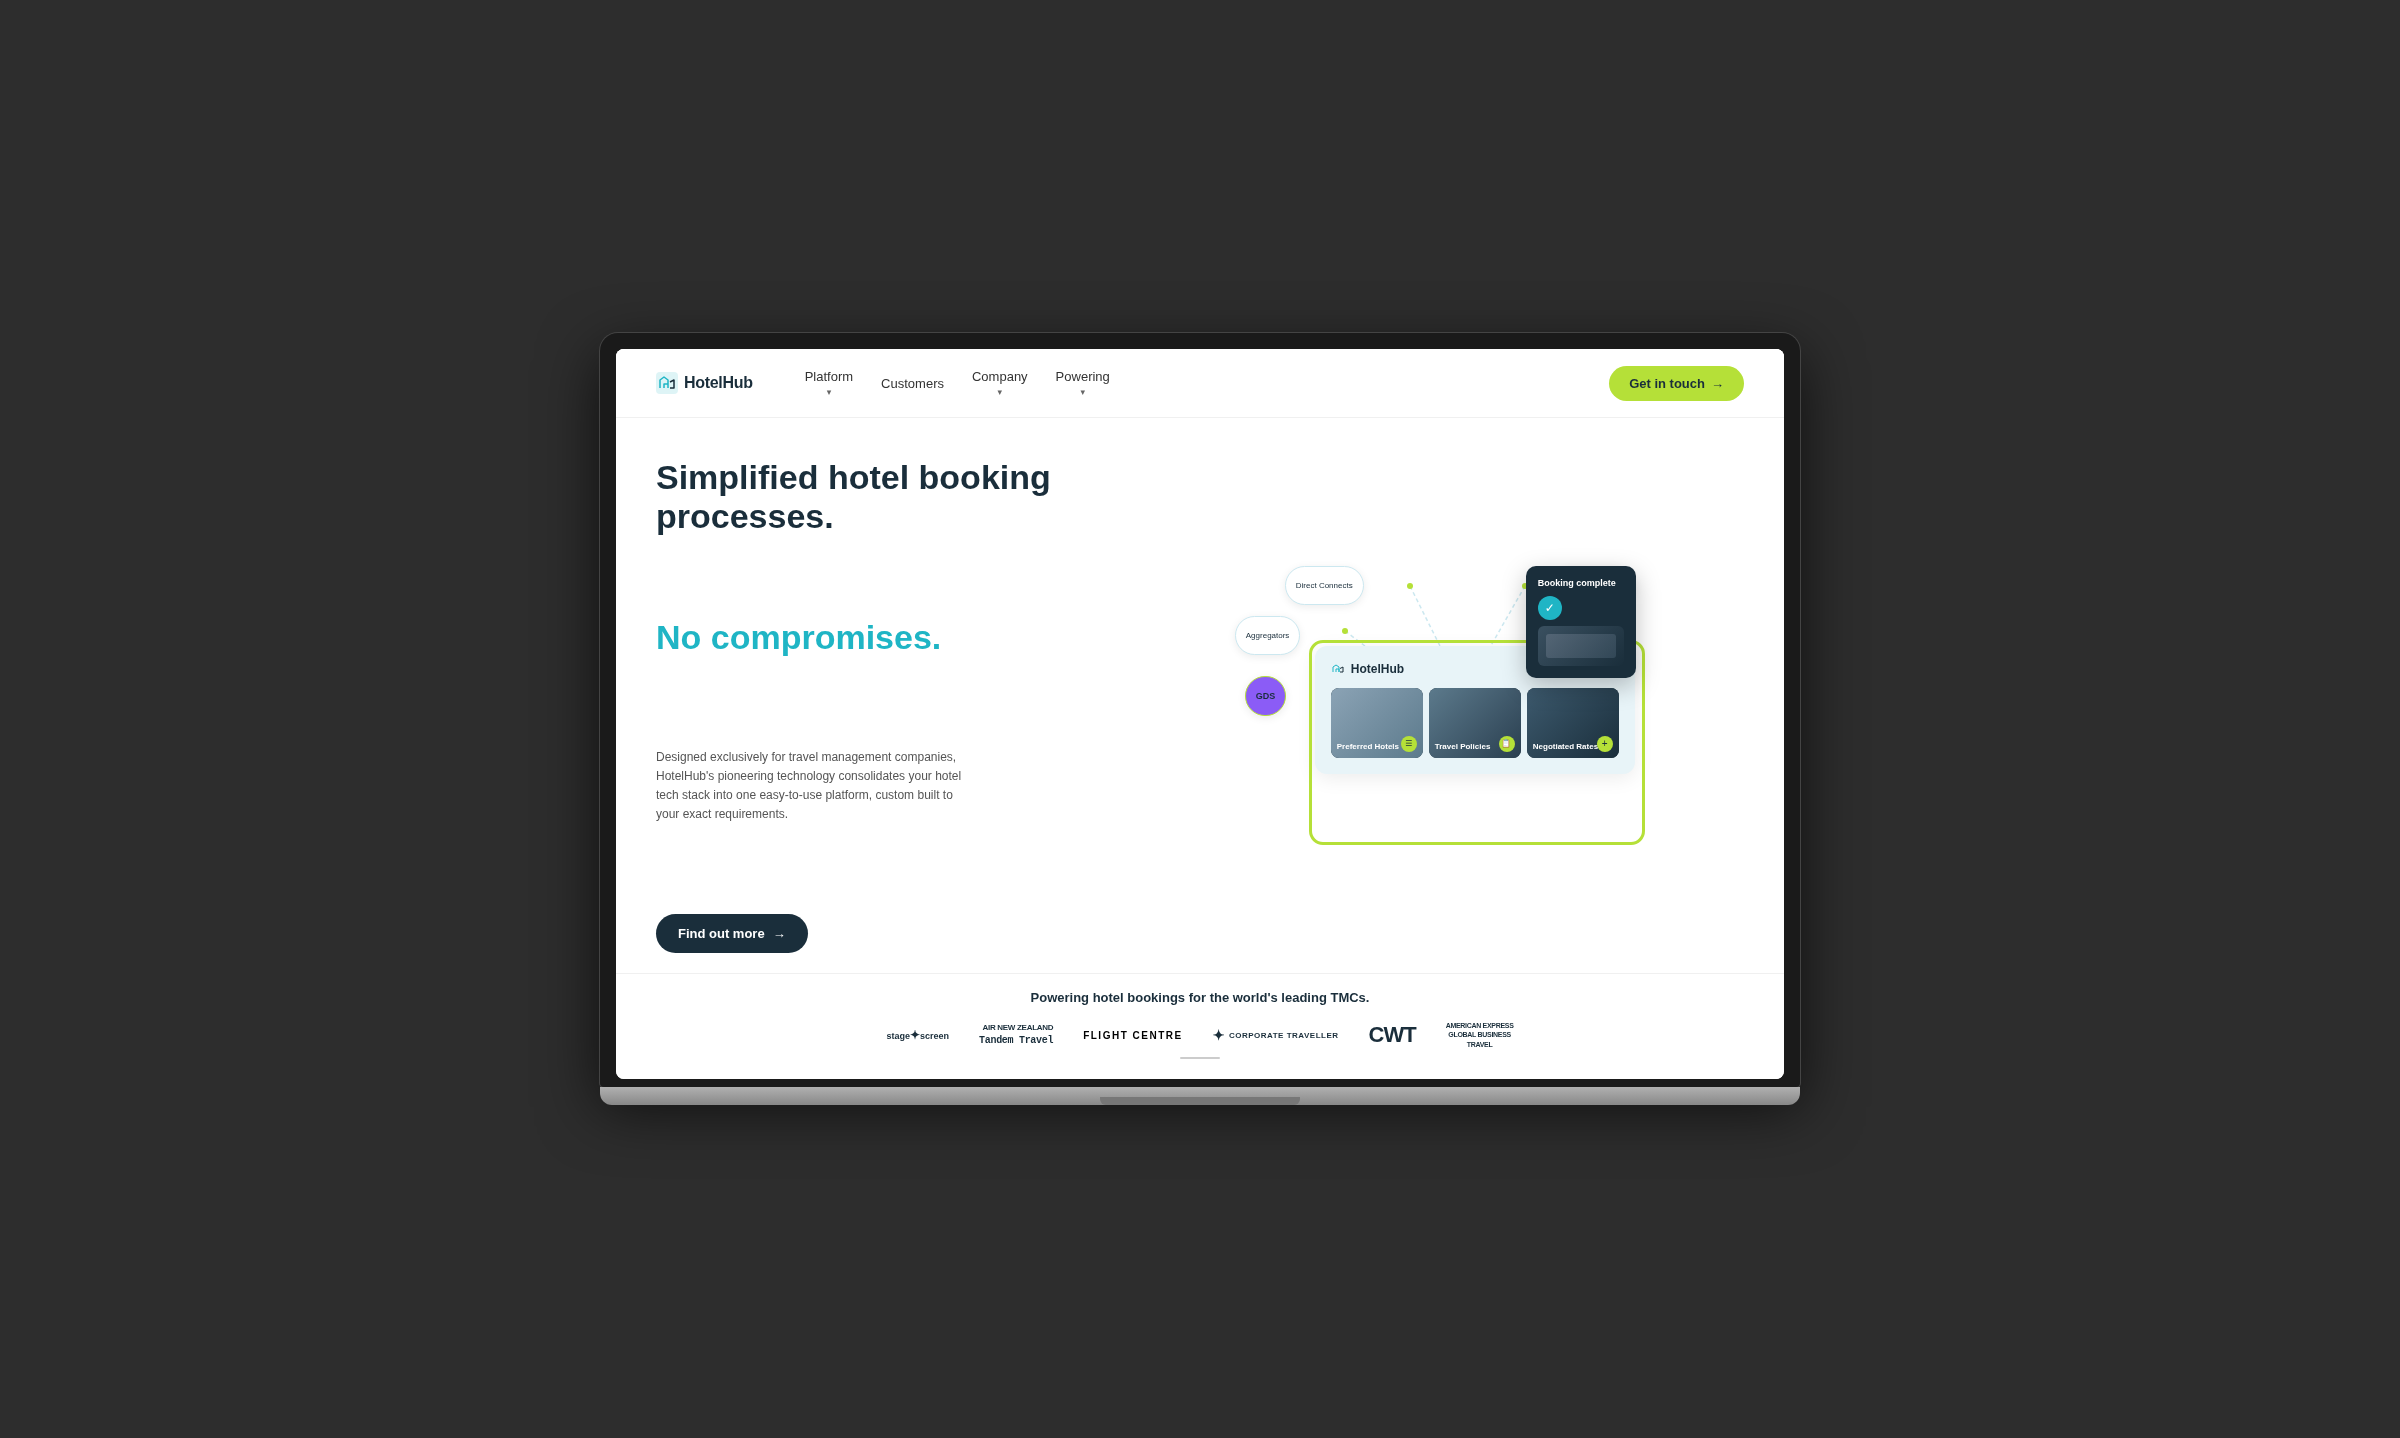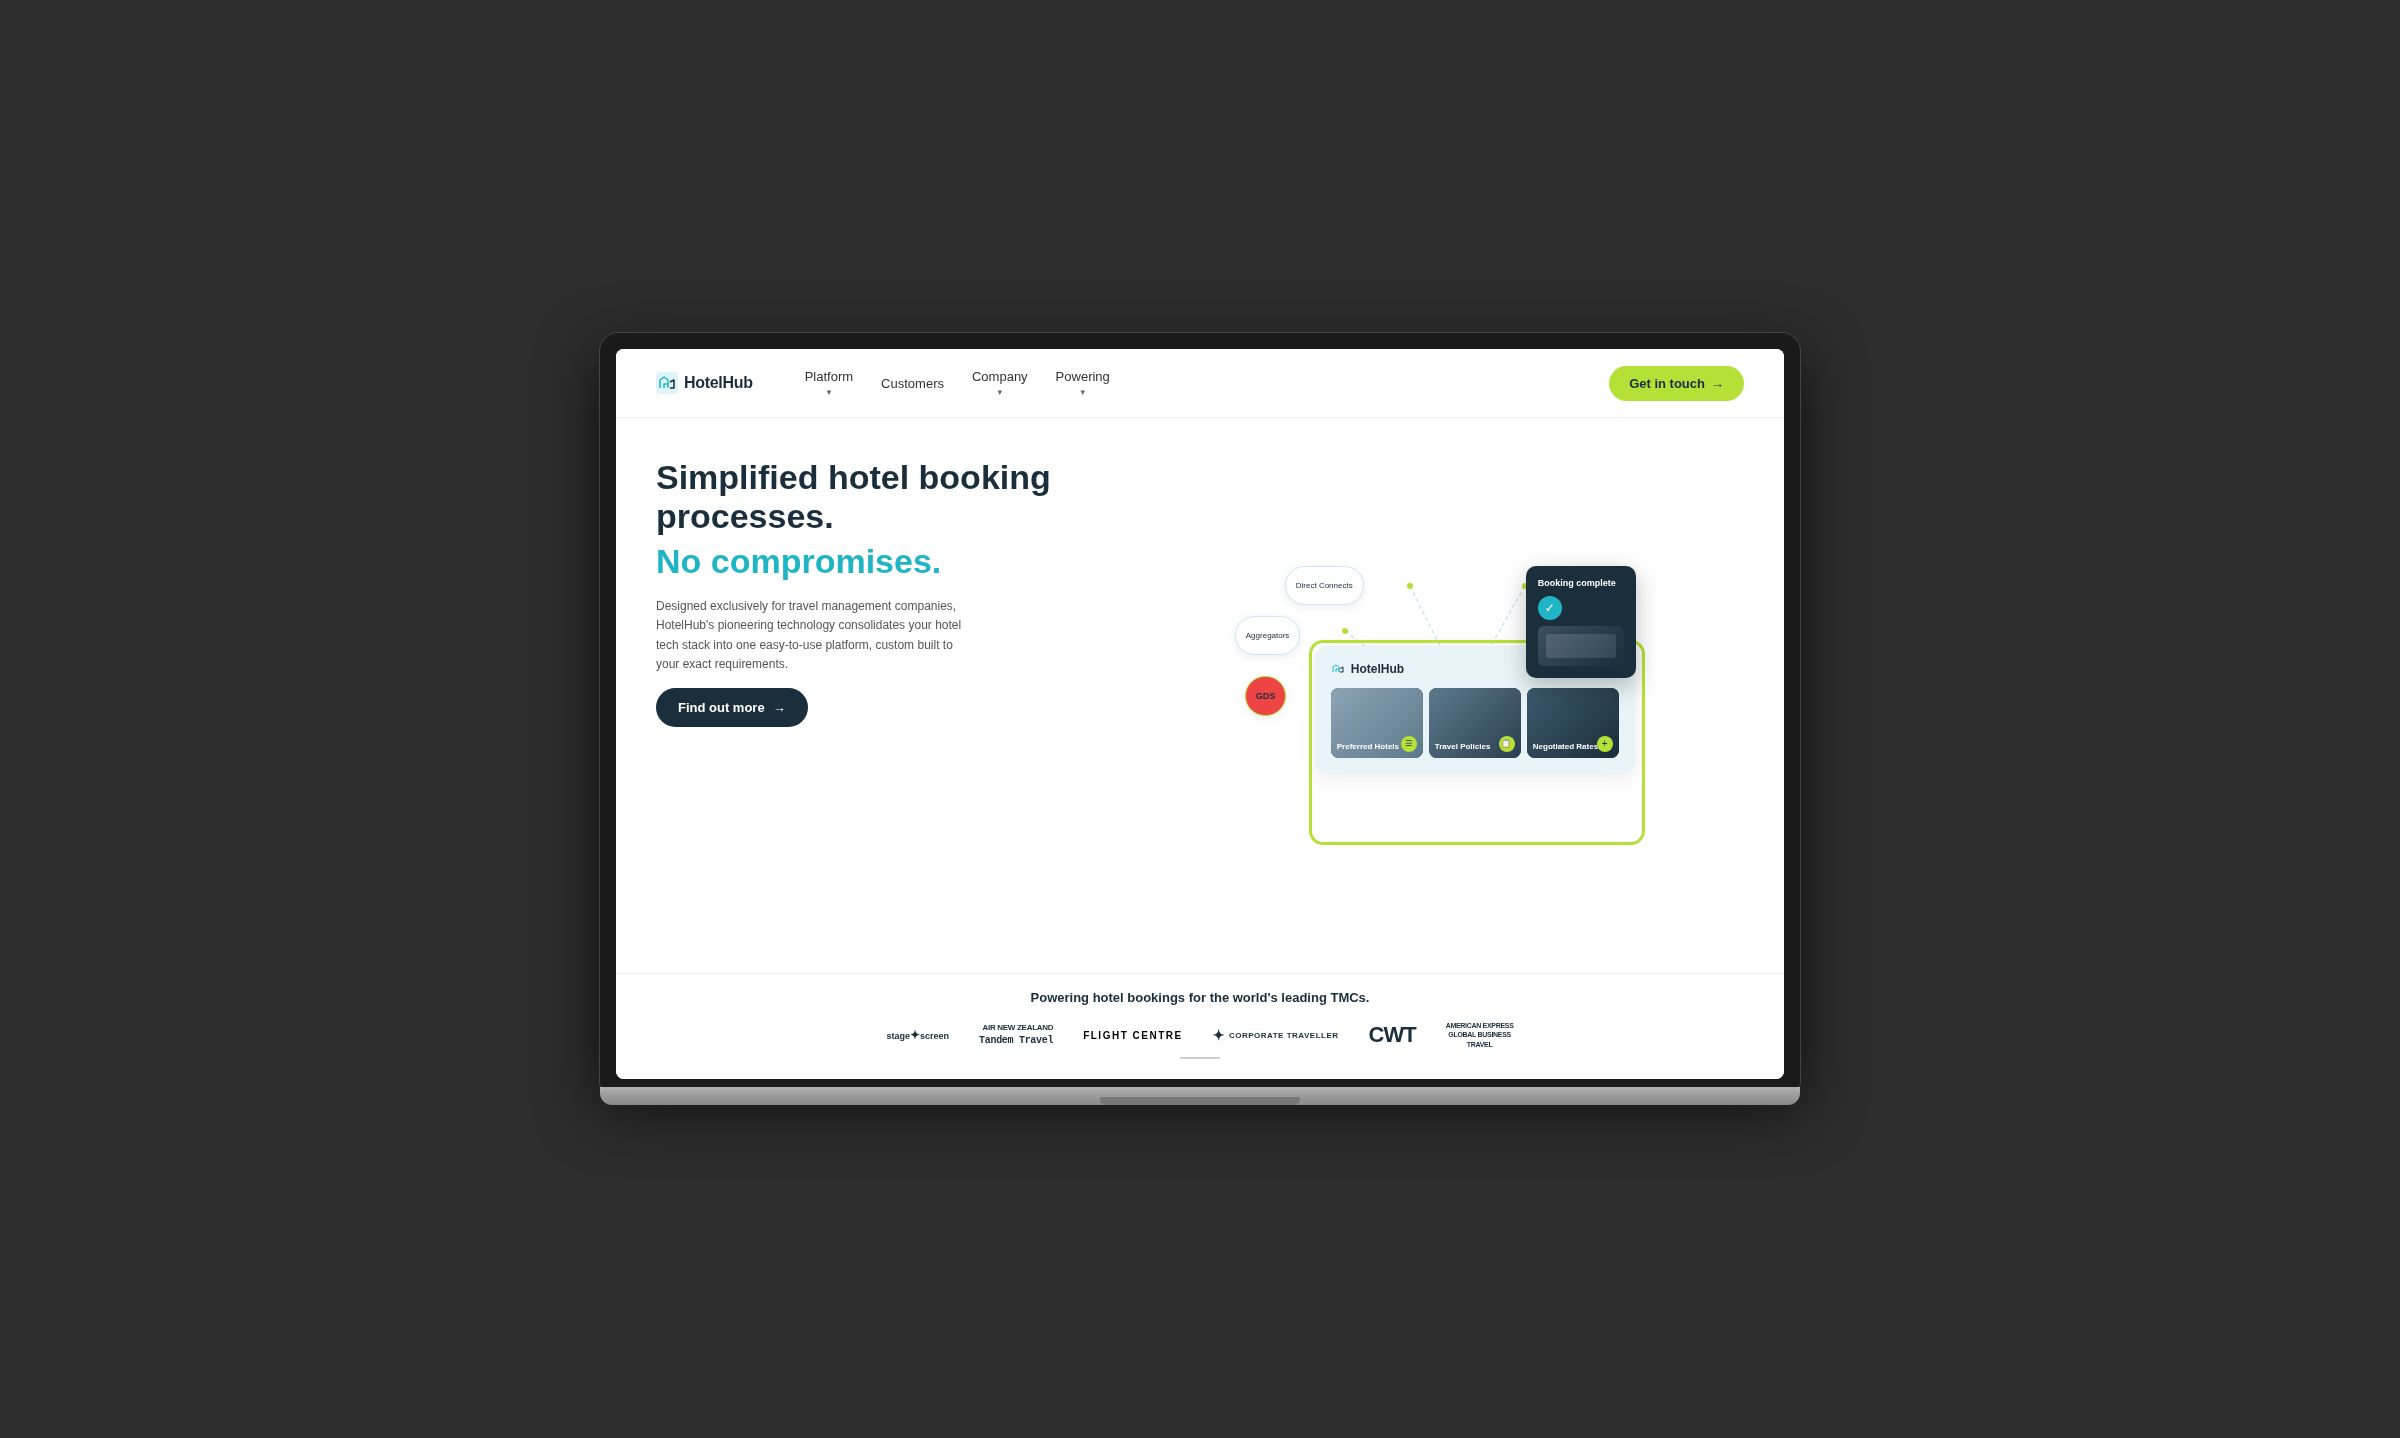--- a/index.html
+++ b/index.html
@@ -141,21 +141,21 @@
       flex: 1;
       padding: 30px 40px 20px;
       position: relative;
       overflow: hidden;
     }
 
     .hero-left {
       flex: 0 0 45%;
       display: flex;
       flex-direction: column;
-      justify-content: flex-start;
+      justify-content: space-between;
       padding-top: 10px;
     }
 
     .hero-heading {
       font-size: 34px;
       font-weight: 800;
       color: #1a2e3b;
       line-height: 1.15;
       margin-bottom: 6px;
     }
@@ -335,21 +335,21 @@
       box-shadow: 0 2px 8px rgba(0,0,0,0.08);
       white-space: nowrap;
     }
 
     .node-direct { top: 10px; left: 50px; }
     .node-allocations { top: 10px; right: 20px; }
     .node-aggregators { top: 60px; left: 0; }
     .node-cds {
       top: 120px;
       left: 10px;
-      background: #ef4444;
+      background: #8b5cf6;
       border-color: #b5e038;
       font-weight: 700;
       font-size: 9px;
     }
 
     
     .bottom-section {
       padding: 16px 40px 20px;
       border-top: 1px solid #f0f0f0;
     }

